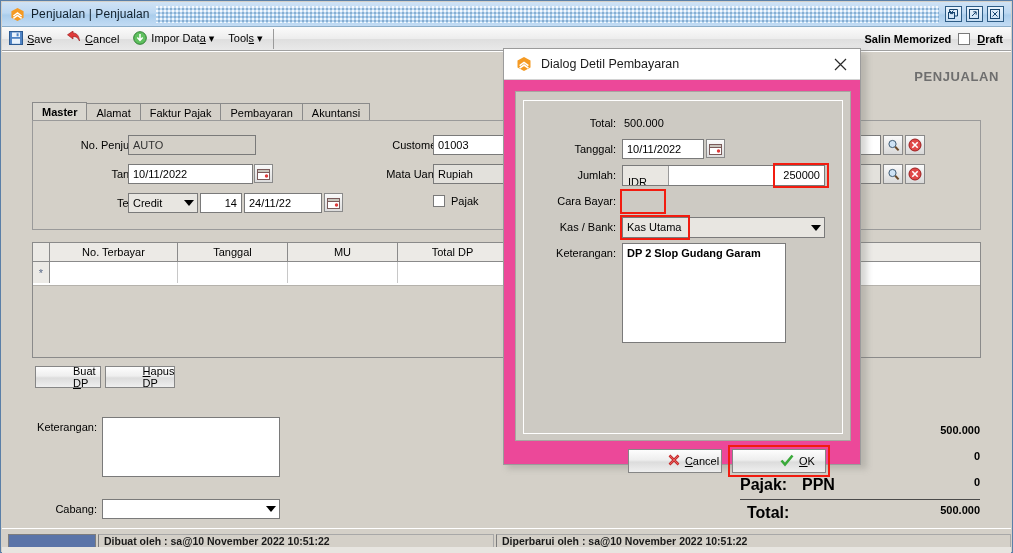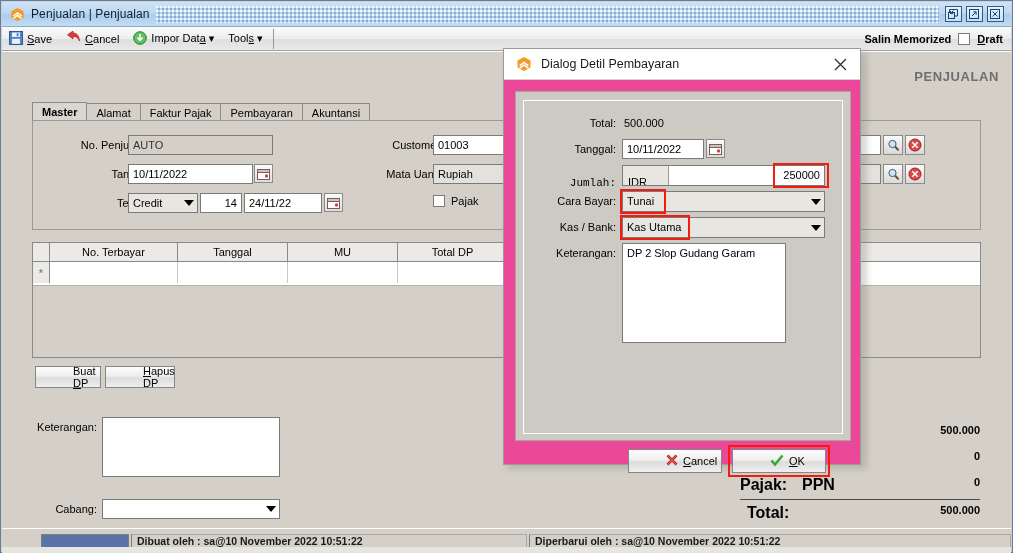--- a/index.html
+++ b/index.html
@@ -140,21 +140,21 @@
   }
   .iconbtn {
     position: absolute; width: 20px; height: 20px;
     background: linear-gradient(to bottom,#fafafa,#d9d9d9);
     border: 1px solid #8a8a8a; display:flex; align-items:center; justify-content:center;
   }
   .btn {
     position: absolute;
     background: linear-gradient(to bottom,#fdfdfd 0%,#eeeeee 45%,#dcdcdc 55%,#efefef 100%);
     border: 1px solid #868686;
-    font-size: 11px; display: flex; align-items: center; 
+    font-size: 11px; display: flex; align-items: center; justify-content: center;
     gap: 5px;
     padding-left: 37px;
   }
 
   
   .grid { position: absolute; border: 1px solid #8a8a8a; background: #fff; }
   .grid-head { display: flex; height: 19px; background: #eceae6; border-bottom: 1px solid #8a8a8a; }
   .gh {
     border-right: 1px solid #8a8a8a; display:flex; align-items:center; justify-content:center;
     font-size: 11px; height: 100%;
@@ -200,21 +200,21 @@
   .dlg-inner {
     position: absolute; left: 7px; top: 8px; width: 320px; height: 334px;
     border: 1px solid #ffffff; background: #cdcac3;
   }
   .hl { position: absolute; border: 2px solid #f21c10; }
 
   
   .statusbar {
     position: absolute; left: 1px; top: 527px; width: 1009px; height: 25px;
     background: #d4d0c8; border-top: 1px solid #fff;
-    display: flex; align-items: center; padding-left: 33px;
+    display: flex; align-items: center;
   }
   .sb-blue {
     width: 88px; height: 15px; margin-left: 6px;
     background: #5a74a8; border: 1px solid #7d7d7d;
   }
   .sb-cell {
     height: 15px; border: 1px solid #a8a8a8; border-left: 1px solid #7d7d7d;
     background: #d4d0c8; font-size: 10.5px; display: flex; align-items: center;
     padding-left: 5px; font-weight: bold; color: #1a1a1a;
   }
@@ -320,21 +320,21 @@
         <span>Pembayaran</span>
       </div>
       <div class="tab">
         <span>Akuntansi</span>
       </div>
     </div>
 
     <div class="panel" style="left:30px; top:68px; width:949px; height:110px;">
 
       <div class="lbl" style="left:10px; top:18px; width:110px;">No. Penjualan:</div>
-      <div class="fld ro" style="left:95px; top:14px; width:145px; height:20px;">AUTO</div>
+      <div class="fld ro" style="left:95px; top:14px; width:128px; height:20px;">AUTO</div>
 
       <div class="lbl" style="left:10px; top:47px; width:110px;">Tanggal:</div>
       <div class="fld" style="left:95px; top:43px; width:125px; height:20px;">10/11/2022</div>
       <div class="calbtn" style="left:221px; top:43px;">
         <svg width="13" height="12" viewBox="0 0 13 12">
           <rect x="0.5" y="1.5" width="12" height="10" fill="#fff" stroke="#7a5a5a"></rect>
           <rect x="0.5" y="1.5" width="12" height="3" fill="#c9c5bd" stroke="#7a5a5a"></rect>
           <circle cx="9.5" cy="8" r="1.7" fill="#e03a3a"></circle>
         </svg>
       </div>
@@ -466,43 +466,39 @@
           <div class="lbl" style="left:8px; top:42px; width:84px;">Tanggal:</div>
           <div class="fld" style="left:98px; top:38px; width:82px; height:20px;">10/11/2022</div>
           <div class="calbtn" style="left:182px; top:38px;">
             <svg width="13" height="12" viewBox="0 0 13 12">
               <rect x="0.5" y="1.5" width="12" height="10" fill="#fff" stroke="#7a5a5a"></rect>
               <rect x="0.5" y="1.5" width="12" height="3" fill="#c9c5bd" stroke="#7a5a5a"></rect>
               <circle cx="9.5" cy="8" r="1.7" fill="#e03a3a"></circle>
             </svg>
           </div>
 
-          <div class="lbl" style="left:8px; top:76px; width:84px;font-family:Liberation Mono, monospace;">Jumlah:</div>
+          <div class="lbl" style="left:8px; top:68px; width:84px;">Jumlah:</div>
           <div class="fld" style="left:98px; top:64px; width:203px; height:21px; padding:0;">
             <div style="position:absolute; left:0; top:0; width:46px; height:19px; background:#e9e7e2; border-right:1px solid #9a9a9a; font-size:11px; padding:9px 5px;">IDR</div>
             <div style="position:absolute; right:4px; top:2px; font-size:11px;">250000</div>
           </div>
           <div class="hl" style="left:249px; top:62px; width:56px; height:25px;"></div>
 
           <div class="lbl" style="left:8px; top:94px; width:84px;">Cara Bayar:</div>
-          <div class="combo" style="left:98px; top:90px; width:203px; height:21px;">
-            <span>Tunai</span>
-            <span class="arw"></span>
-          </div>
           <div class="hl" style="left:96px; top:88px; width:46px; height:25px;"></div>
 
           <div class="lbl" style="left:8px; top:120px; width:84px;">Kas / Bank:</div>
           <div class="combo" style="left:98px; top:116px; width:203px; height:21px;">
             <span>Kas Utama</span>
             <span class="arw"></span>
           </div>
           <div class="hl" style="left:96px; top:114px; width:70px; height:25px;"></div>
 
           <div class="lbl" style="left:8px; top:146px; width:84px;">Keterangan:</div>
-          <div class="fld" style="left:98px; top:142px; width:164px; height:100px; white-space:normal;">DP 2 Slop Gudang Garam</div>
+          <div class="fld" style="left:98px; top:142px; width:164px; height:100px; white-space:normal;font-weight:bold;">DP 2 Slop Gudang Garam</div>
 
         </div>
       </div>
 
       <div class="btn" style="left:124px; top:369px; width:94px; height:24px;">
         <span>
           <svg width="12" height="12" viewBox="0 0 12 12">
             <path d="M1.5 1.5 L10.5 10.5 M10.5 1.5 L1.5 10.5" stroke="#c42b2b" stroke-width="2.6"></path>
             <path d="M1.5 1.5 L10.5 10.5 M10.5 1.5 L1.5 10.5" stroke="#e85b5b" stroke-width="1"></path>
           </svg>

